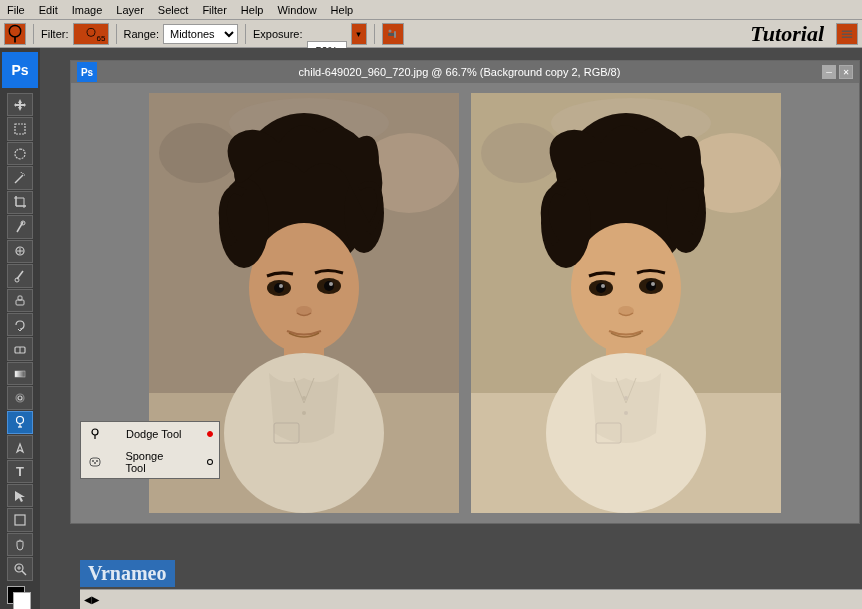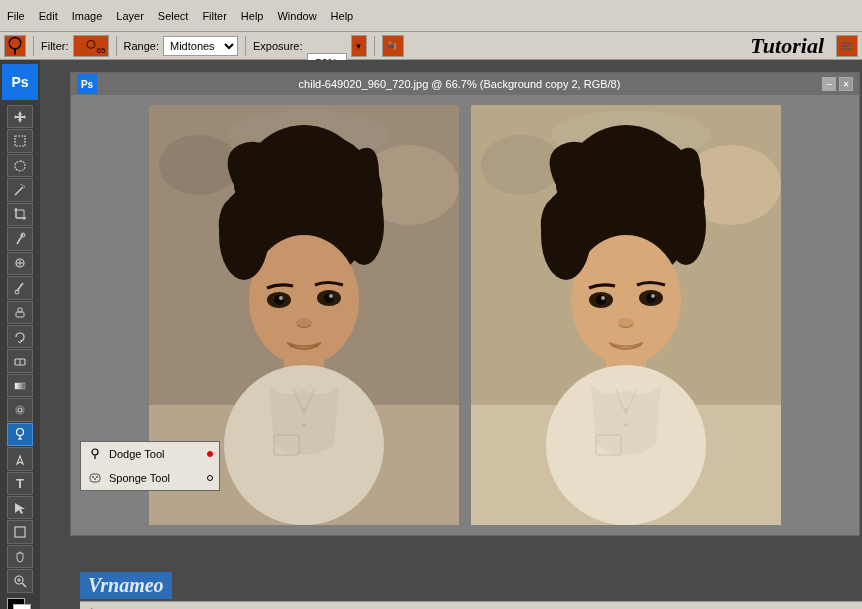--- a/index.html
+++ b/index.html
@@ -1,21 +1,21 @@
 <!DOCTYPE html>
 <html><head>
   <meta charset="utf-8">
   <style>
     * { margin: 0; padding: 0; box-sizing: border-box; }
     body { width: 862px; height: 609px; overflow: hidden; font-family: Arial, sans-serif; font-size: 11px; background: #4a4a4a; }
 
     
     #menubar {
       width: 100%;
-      height: 32px;
+      height: 20px;
       background: #d4d0c8;
       display: flex;
       align-items: center;
       border-bottom: 1px solid #999;
     }
     .menu-item {
       padding: 2px 7px;
       cursor: pointer;
       font-size: 11px;
       color: #000;
@@ -211,21 +211,21 @@
       background: #e8e4dc;
       border: 1px solid #666;
       z-index: 100;
       font-size: 11px;
     }
     .flyout-item {
       display: flex;
       align-items: center;
       padding: 4px 6px;
       cursor: pointer;
-      gap: 6px;
+      gap: 23px;
     }
     .flyout-icon {
       width: 16px;
       height: 16px;
       display: flex;
       align-items: center;
       justify-content: center;
       font-size: 10px;
     }
     .flyout-dot {
@@ -242,21 +242,20 @@
       height: 420px;
     }
 
     
     #watermark {
       position: absolute;
       bottom: 22px;
       left: 40px;
       font-size: 20px;
       font-family: 'Georgia', cursive;
-      font-style: italic;
       color: rgba(255,255,255,0.85);
       font-weight: bold;
       background: #2d6db5;
       padding: 2px 8px;
       z-index: 10;
     }
   </style>
 </head>
 <body>
 

